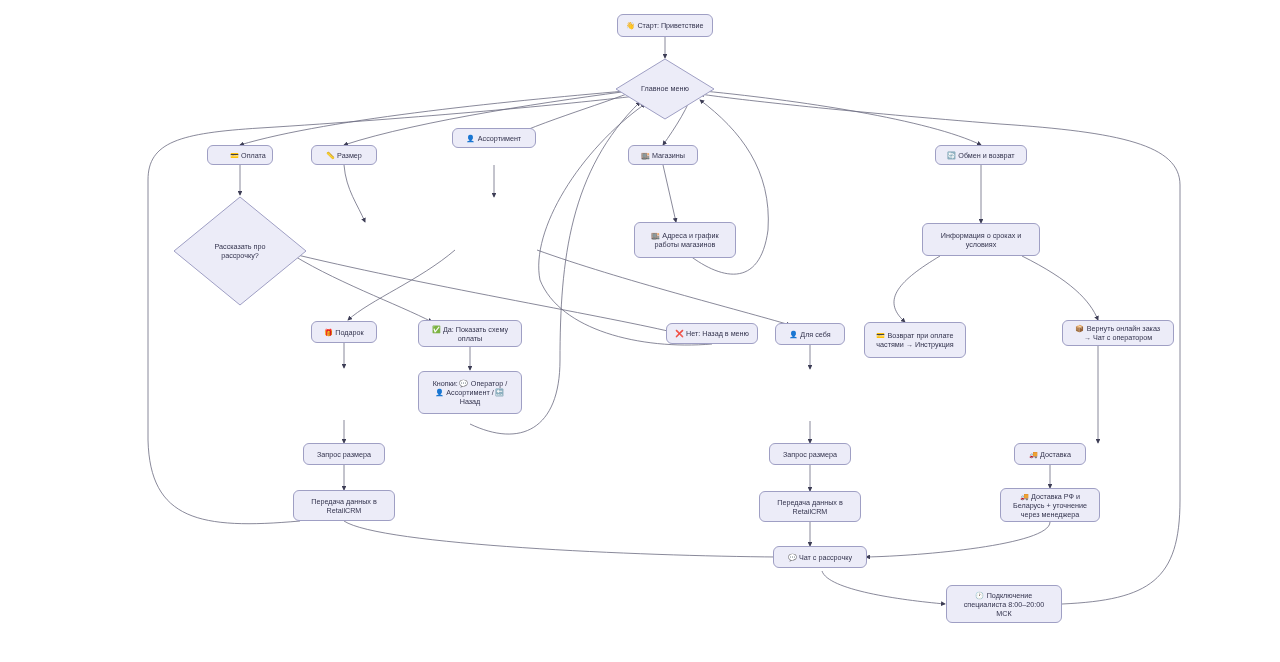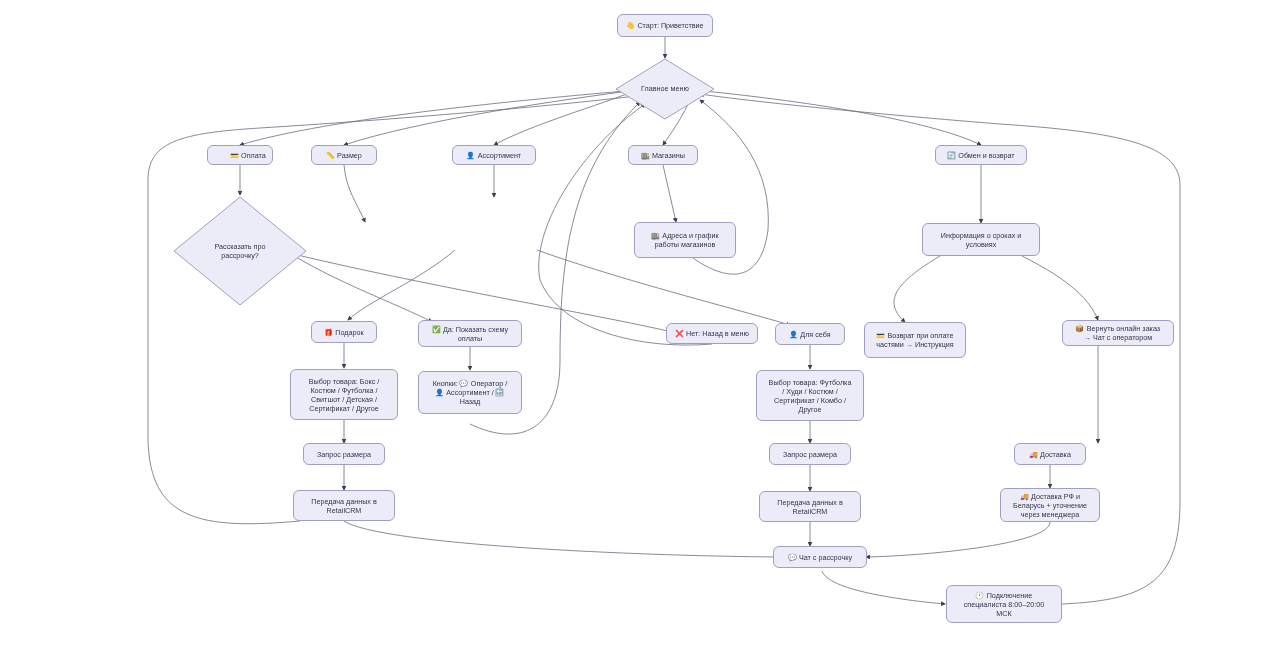--- a/index.html
+++ b/index.html
@@ -143,21 +143,21 @@
     </svg>
     <div class="dtext">Главное меню</div>
   </div>
 
   <div class="node" style="left:207px;top:145px;width:66px;height:20px;padding-left:20px;">
     <span class="lbl">💳 Оплата</span>
   </div>
   <div class="node" style="left:311px;top:145px;width:66px;height:20px;">
     <span class="lbl">📏 Размер</span>
   </div>
-  <div class="node" style="left:452px;top:145px;width:84px;height:20px;">
+  <div class="node" style="left:452px;top:128px;width:84px;height:20px;">
     <span class="lbl">👤 Ассортимент</span>
   </div>
   <div class="node" style="left:628px;top:145px;width:70px;height:20px;">
     <span class="lbl">🏬 Магазины</span>
   </div>
   <div class="node" style="left:935px;top:145px;width:92px;height:20px;">
     <span class="lbl">🔄 Обмен и возврат</span>
   </div>
 
   <div class="diamond" style="left:173px;top:196px;width:134px;height:110px;">
@@ -195,37 +195,25 @@
   </div>
   <div class="node" style="left:864px;top:322px;width:102px;height:36px;">
     <span class="lbl">💳 Возврат при оплате
 частями → Инструкция</span>
   </div>
   <div class="node" style="left:1062px;top:320px;width:112px;height:26px;">
     <span class="lbl">📦 Вернуть онлайн заказ
 → Чат с оператором</span>
   </div>
 
-  <div class="node" style="left:290px;top:369px;width:108px;height:51px;">
-    <span class="lbl">Выбор товара: Бокс /
-Костюм / Футболка /
-Свитшот / Детская /
-Сертификат / Другое</span>
-  </div>
   <div class="node" style="left:418px;top:371px;width:104px;height:43px;">
     <span class="lbl">Кнопки: 💬 Оператор /
 👤 Ассортимент / 🔙
 Назад</span>
   </div>
-  <div class="node" style="left:756px;top:370px;width:108px;height:51px;">
-    <span class="lbl">Выбор товара: Футболка
-/ Худи / Костюм /
-Сертификат / Комбо /
-Другое</span>
-  </div>
 
   <div class="node" style="left:303px;top:443px;width:82px;height:22px;">
     <span class="lbl">Запрос размера</span>
   </div>
   <div class="node" style="left:769px;top:443px;width:82px;height:22px;">
     <span class="lbl">Запрос размера</span>
   </div>
 
   <div class="node" style="left:1014px;top:443px;width:72px;height:22px;">
     <span class="lbl">🚚 Доставка</span>

